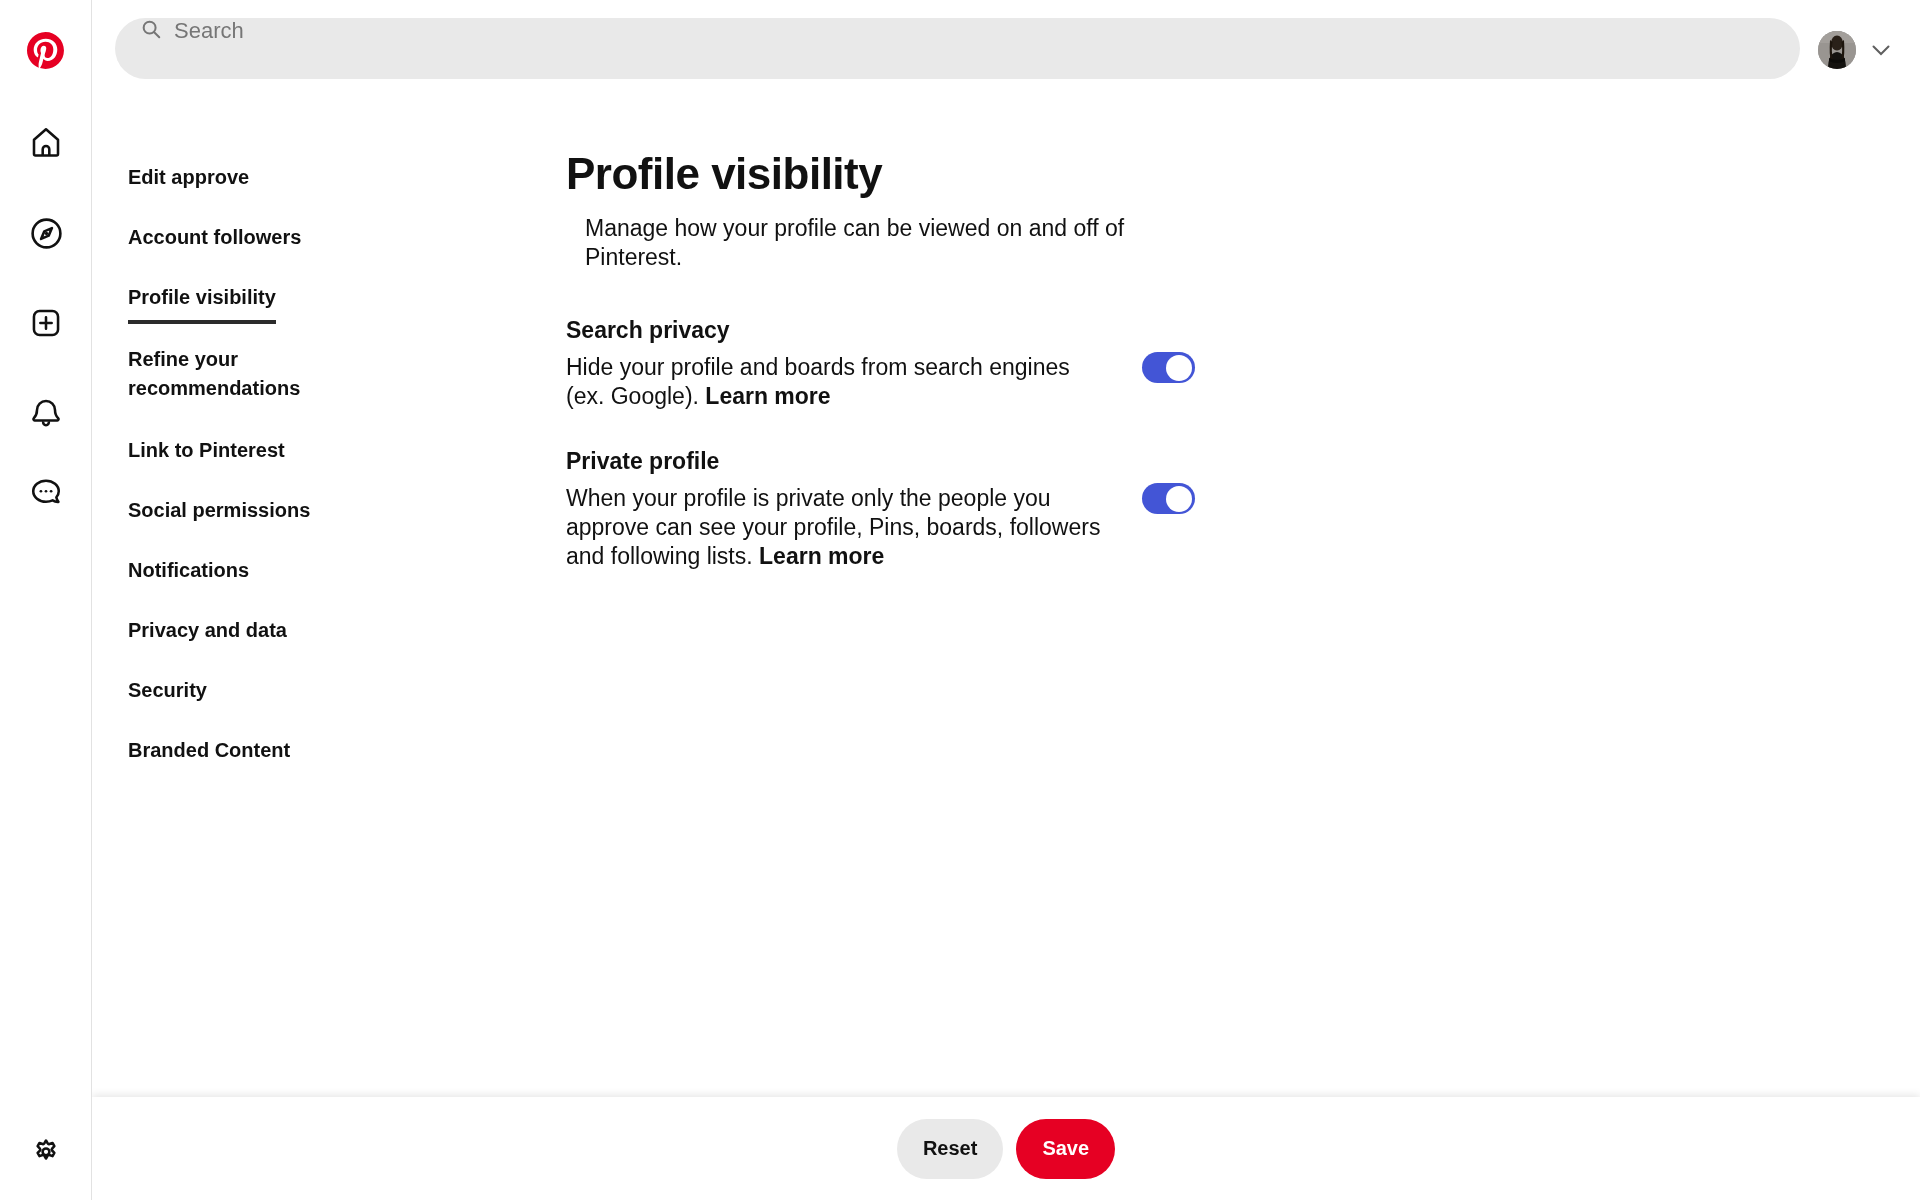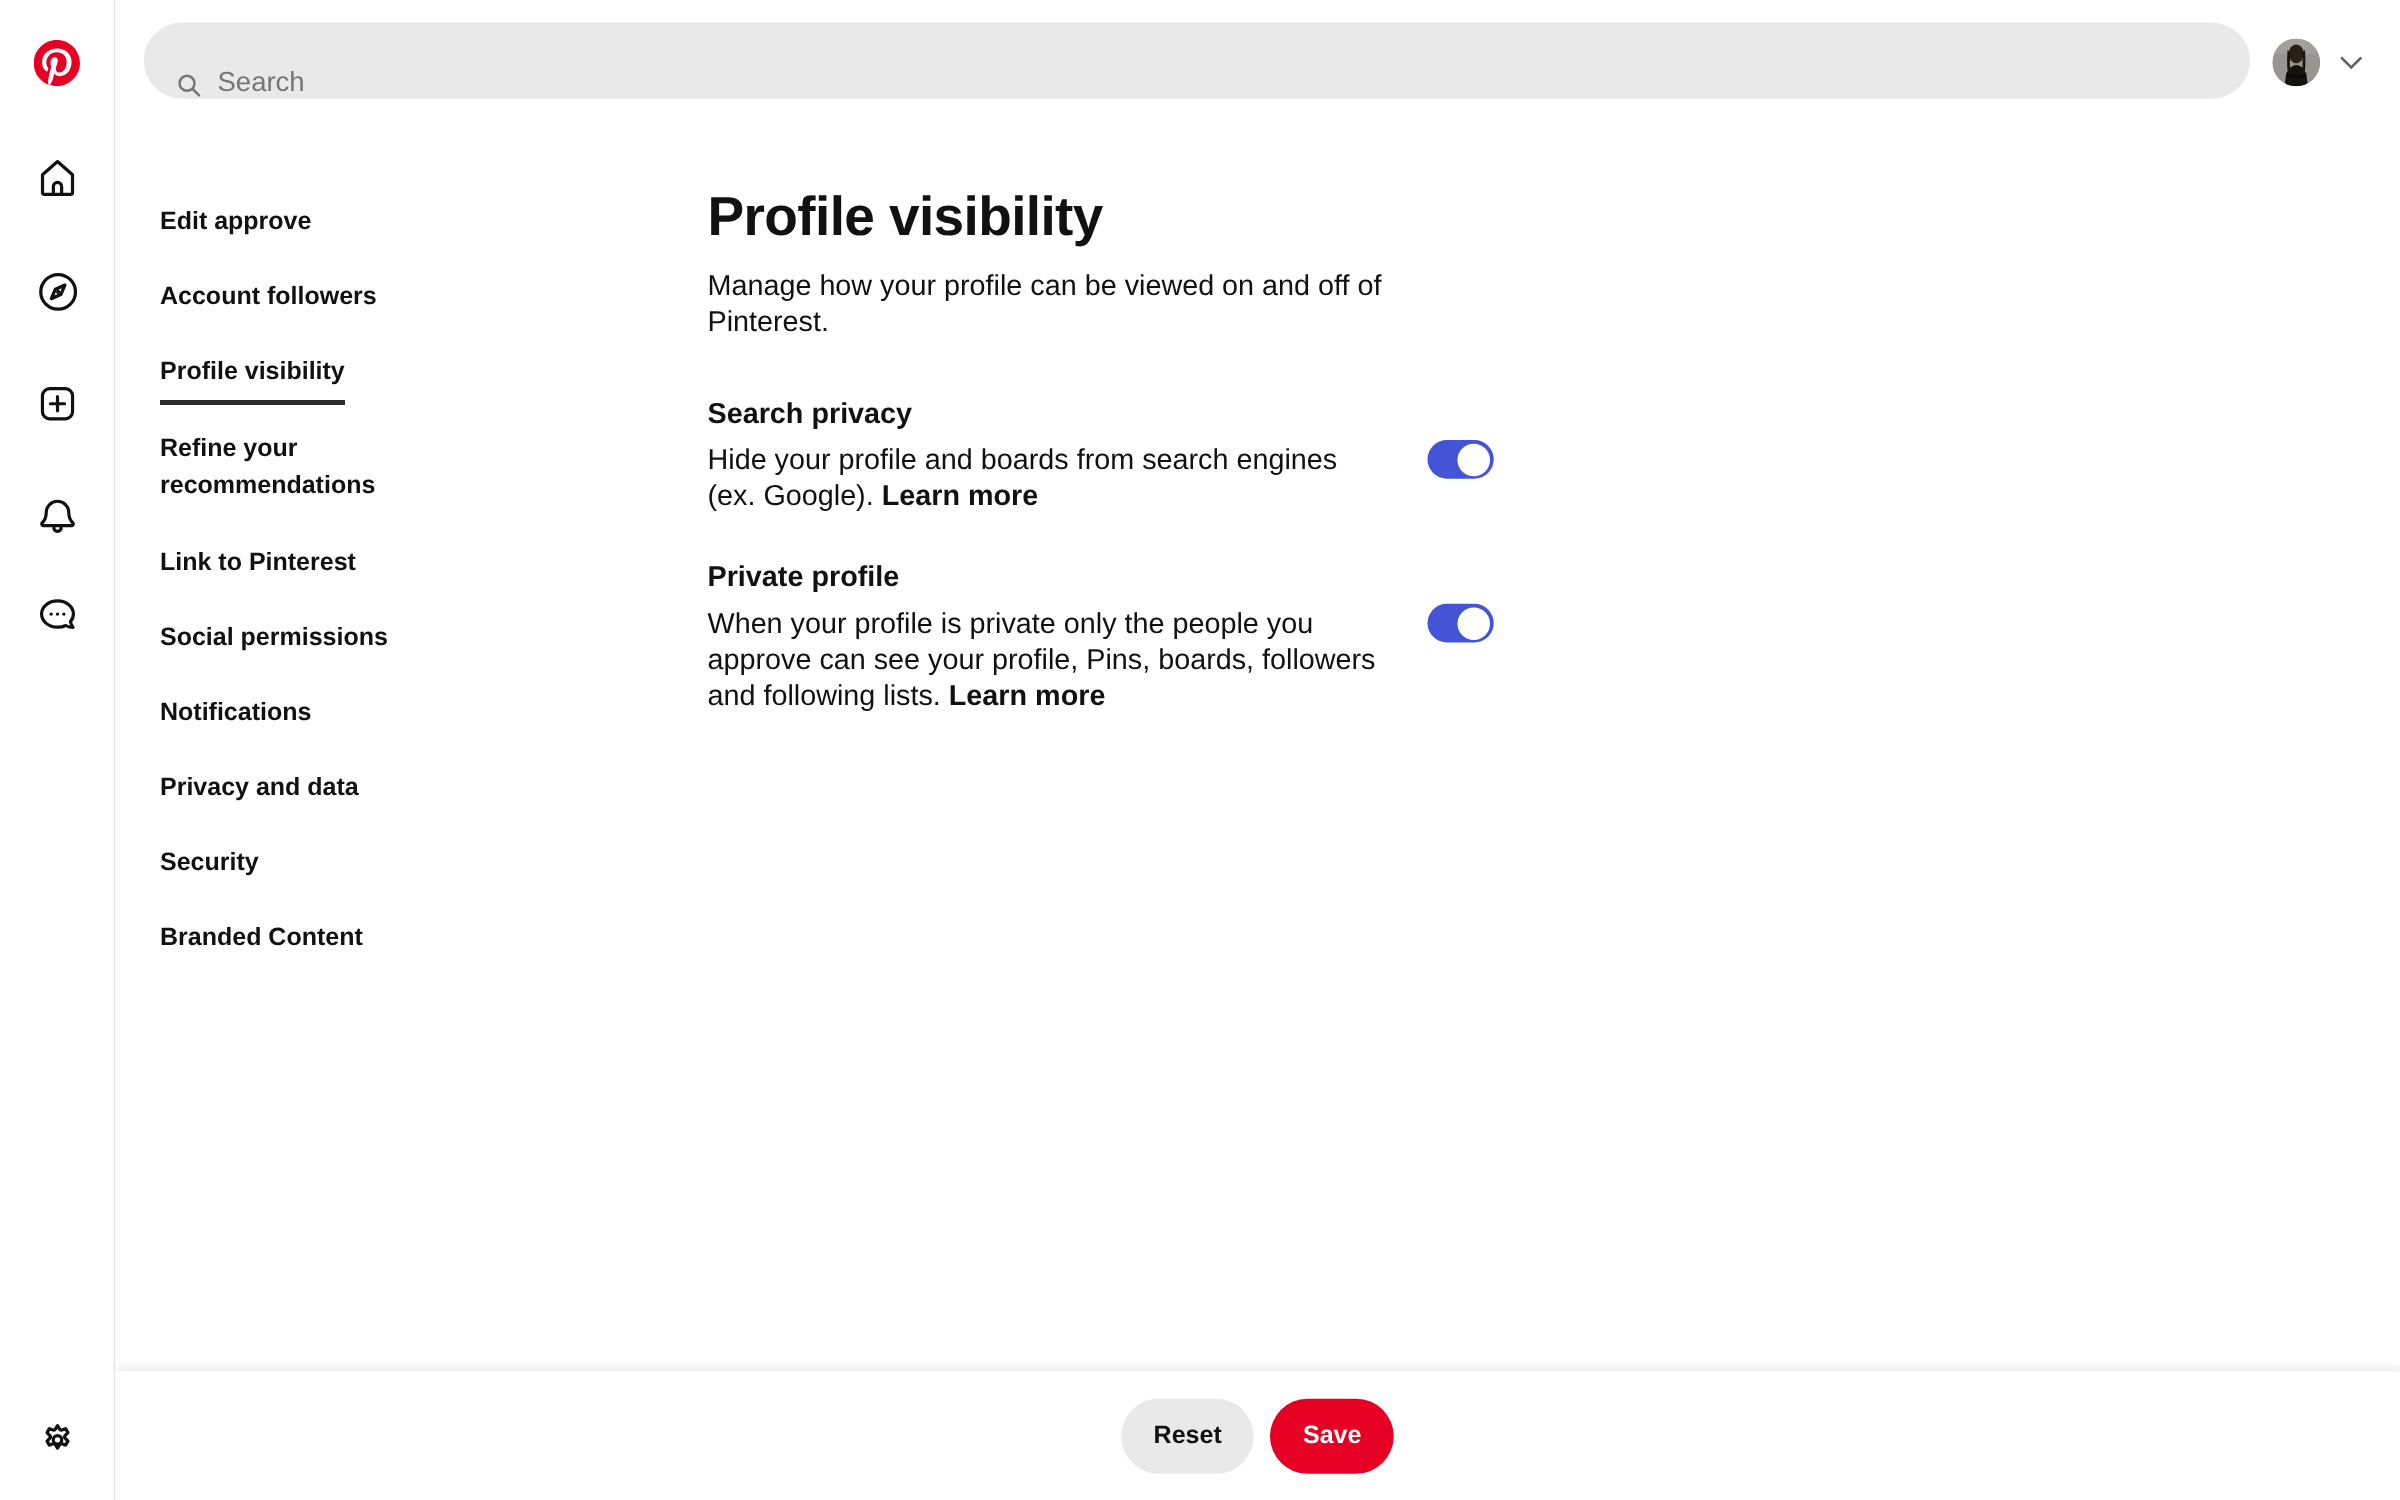--- a/index.html
+++ b/index.html
@@ -12,21 +12,21 @@
   .rail-logo { position:absolute; left:27px; top:32px; width:37px; height:37px;
                border-radius:50%; display:flex; align-items:center; justify-content:center;
                cursor:pointer; }
   .rail-icon { position:absolute; left:0; width:92px; display:flex; justify-content:center;
                cursor:pointer; }
   .rail-icon svg { display:block; }
 
   
   .header { position:absolute; left:92px; top:0; right:0; height:100px; background:#fff; }
   .search-bar { position:absolute; left:23px; top:18px; width:1685px; height:61px;
-                background:#e9e9e9; border-radius:32px; display:flex; align-items:flex-end;
+                background:#e9e9e9; border-radius:32px; display:flex; align-items:flex-start;
                 padding-left:25px; cursor:text; }
   .search-bar input { border:none; outline:none; background:transparent; font-size:22px;
                       color:#333; width:90%; margin-left:12px;
                       font-family:"Liberation Sans","DejaVu Sans",sans-serif; }
   .search-bar input::placeholder { color:#767676; opacity:1; }
   .avatar-btn { position:absolute; left:1726px; top:31px; width:38px; height:38px;
                 border-radius:50%; overflow:hidden; cursor:pointer; background:#9a9a9a; }
   .chevron-btn { position:absolute; left:1775px; top:36px; width:28px; height:28px;
                  display:flex; align-items:center; justify-content:center; cursor:pointer; }
 
@@ -36,21 +36,21 @@
               margin-bottom:35px; cursor:pointer; color:#111; }
   .nav-item.two-line { line-height:29px; }
   .nav-item.active span { display:inline-block; padding-bottom:10px;
                           border-bottom:4px solid #2b2b2b; }
   .nav-item.active { margin-bottom:21px; }
 
   
   .main { position:absolute; left:566px; top:150px; width:640px; }
   .page-title { font-size:44px; font-weight:700; letter-spacing:-0.5px; line-height:1.1;
                 margin-bottom:16px; }
-  .page-subtitle { font-size:23px; line-height:29px; margin-bottom:44px; }
+  .page-subtitle { font-size:23px; line-height:29px; margin-bottom:44px;margin-left:19px; }
   .section-heading { font-size:23px; font-weight:700; line-height:29px; margin-bottom:8px; }
   .setting-row { display:flex; align-items:flex-start; justify-content:space-between;
                  width:629px; margin-bottom:36px; }
   .setting-text { width:545px; font-size:23px; line-height:29px; }
   .learn-more { font-weight:700; color:#111; cursor:pointer; text-decoration:none; }
 
   
   .toggle { width:53px; height:31px; border-radius:16px; background:#4355d6;
             position:relative; flex:0 0 auto; cursor:pointer; margin-top:-1px; }
   .toggle .knob { position:absolute; top:2.5px; right:3px; width:26px; height:26px;

